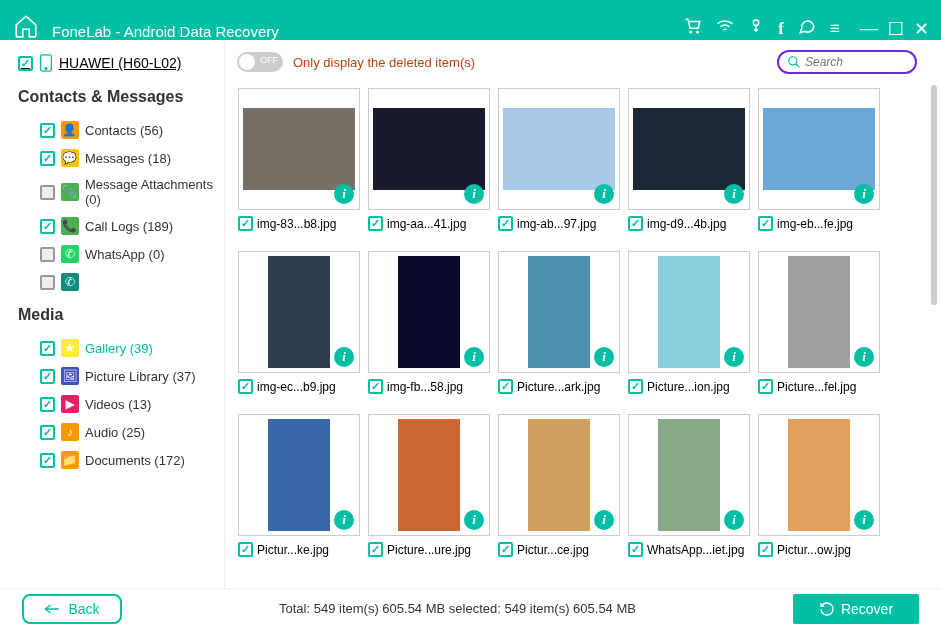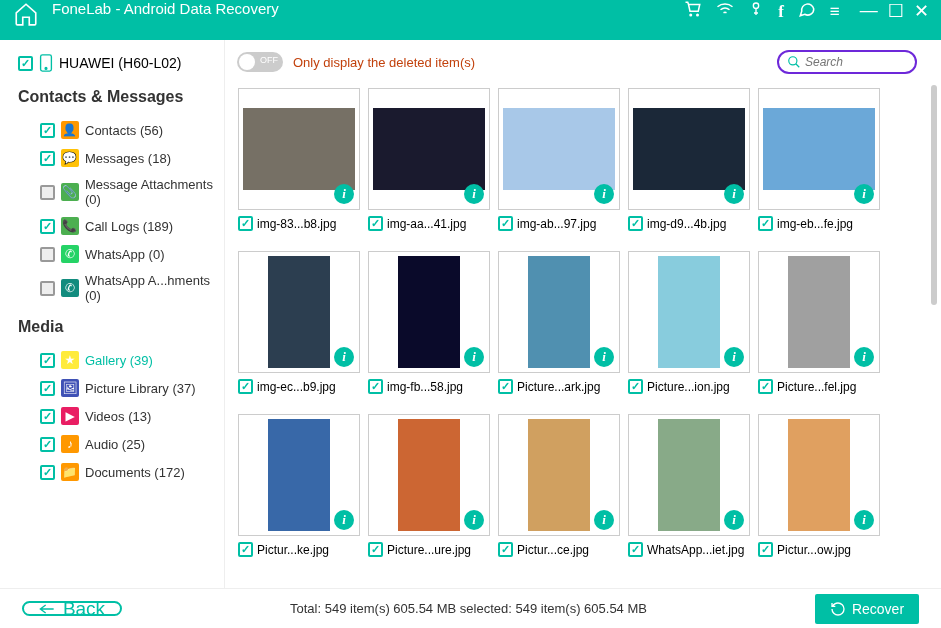--- a/index.html
+++ b/index.html
@@ -1,28 +1,28 @@
 <!DOCTYPE html>
 <html><head>
 <meta charset="utf-8">
 <style>
 * { box-sizing: border-box; margin: 0; padding: 0; font-family: Arial, sans-serif; }
 body { width: 941px; height: 628px; background: #fff; overflow: hidden; }
 
-.titlebar { height: 40px; background: #00bfa5; display: flex; align-items: flex-start; padding: 0 12px; color: #fff; }
+.titlebar { height: 40px; background: #00bfa5; display: flex; align-items: flex-end; padding: 0 12px; color: #fff; }
 .home-icon { width: 28px; height: 28px; margin-right: 12px; display: flex; align-items: center; justify-content: center; }
 .title { font-size: 15px; font-weight: 500; flex: 1; }
 .titlebar-icons { display: flex; gap: 14px; align-items: center; }
 .titlebar-icons span, .titlebar-icons svg { font-size: 17px; color: #fff; cursor: pointer; }
 .win-controls { display: flex; gap: 10px; margin-left: 20px; }
 .win-controls span { font-size: 18px; cursor: pointer; }
 
 .content { display: flex; height: 548px; }
 .sidebar { width: 224px; padding: 14px 10px 10px 18px; font-size: 13px; overflow-y: auto; }
-.device-row { display: flex; align-items: center; gap: 6px; margin-bottom: 16px; font-size: 14px; }
+.device-row { display: flex; align-items: center; gap: 6px; margin-bottom: 16px; font-size: 14px; text-decoration: underline; }
 .section-title { font-weight: bold; color: #333; margin: 10px 0 10px 0; font-size: 16px; }
 .side-item { display: flex; align-items: center; gap: 6px; padding: 5px 0 5px 22px; color: #333; cursor: pointer; }
 .side-item.active { color: #00bfa5; }
 .chk { width: 15px; height: 15px; border: 2px solid #00bfa5; display: inline-flex; align-items: center; justify-content: center; flex-shrink: 0; border-radius: 2px; }
 .chk.on::after { content: "✓"; color: #00bfa5; font-size: 11px; font-weight: bold; }
 .chk.off { border-color: #999; background: #eee; }
 .iconbox { width: 18px; height: 18px; display: inline-flex; align-items: center; justify-content: center; font-size: 12px; color: #fff; border-radius: 2px; flex-shrink: 0; }
 
 .main { flex: 1; display: flex; flex-direction: column; padding: 10px 24px 0 10px; position: relative; border-left: 1px solid #eee;}
 .topbar { display: flex; align-items: center; margin-bottom: 10px; padding-left: 2px; }
@@ -36,23 +36,23 @@
 
 .grid { flex: 1; overflow-y: auto; display: grid; grid-template-columns: repeat(5, 128px); gap: 20px 2px; align-content: start; padding-top: 4px; }
 .tile { width: 128px; }
 .thumb-border { width: 122px; height: 122px; border: 1px solid #ccc; padding: 4px; display:flex; align-items: center; justify-content: center; position: relative; margin: 0 auto;}
 .thumb { width: 112px; height: 112px; background: #888; display:flex; align-items:center; justify-content:center; overflow:hidden; }
 .info-badge { position: absolute; right: 5px; bottom: 5px; width: 20px; height: 20px; background: #00bfa5; border-radius: 50%; color: #fff; font-style: italic; font-weight: bold; display: flex; align-items: center; justify-content: center; font-size: 13px; font-family: Georgia, serif; }
 .filename-row { display: flex; align-items: center; gap: 4px; margin-top: 6px; font-size: 12px; padding-left: 3px;}
 .filename-row .name { white-space: nowrap; overflow: hidden; text-overflow: ellipsis; }
 
 .footer { height: 40px; border-top: 1px solid #eee; display: flex; align-items: center; padding: 0 22px; }
-.back-btn { width: 100px; height: 15px; border: 2px solid #00bfa5; color: #00bfa5; display: flex; align-items: center; justify-content: center; gap: 8px; cursor: pointer; font-size: 19px; border-radius: 8px; }
+.back-btn { width: 100px; height: 30px; border: 2px solid #00bfa5; color: #00bfa5; display: flex; align-items: center; justify-content: center; gap: 8px; cursor: pointer; font-size: 14px; border-radius: 8px; }
 .status { flex: 1; text-align: center; font-size: 13px; color: #333; }
-.recover-btn { width: 104px; height: 30px; background: #00bfa5; color: #fff; display: flex; align-items: center; justify-content: center; gap: 6px; cursor: pointer; font-size: 14px; border-radius: 2px; }
+.recover-btn { width: 126px; height: 30px; background: #00bfa5; color: #fff; display: flex; align-items: center; justify-content: center; gap: 6px; cursor: pointer; font-size: 14px; border-radius: 2px; }
 
 .scrollbar-track { position: absolute; right: 2px; top: 45px; width: 8px; height: 500px; }
 .scrollbar-thumb { width: 6px; height: 220px; background: #ccc; border-radius: 3px; }
 </style>
 </head>
 <body>
 
 <div class="titlebar">
   <span class="home-icon">
     <svg viewBox="0 0 24 24" width="26" height="26" fill="none" stroke="#fff" stroke-width="1.5">
@@ -119,21 +119,20 @@
       <span class="label">Call Logs (189)</span>
         </div>
         <div class="side-item">
           <span class="chk off"></span>
       <span class="iconbox" style="background:#25d366">✆</span>
       <span class="label">WhatsApp (0)</span>
         </div>
         <div class="side-item">
           <span class="chk off"></span>
       <span class="iconbox" style="background:#128c7e">✆</span>
-      <span class="label">WhatsApp A...hments (0)</span>
         </div>
       </div>
     <div class="section-title">Media</div>
     <div id="side-list2">
         <div class="side-item active">
           <span class="chk on"></span>
       <span class="iconbox" style="background:#ffeb3b">★</span>
       <span class="label">Gallery (39)</span>
         </div>
         <div class="side-item">

